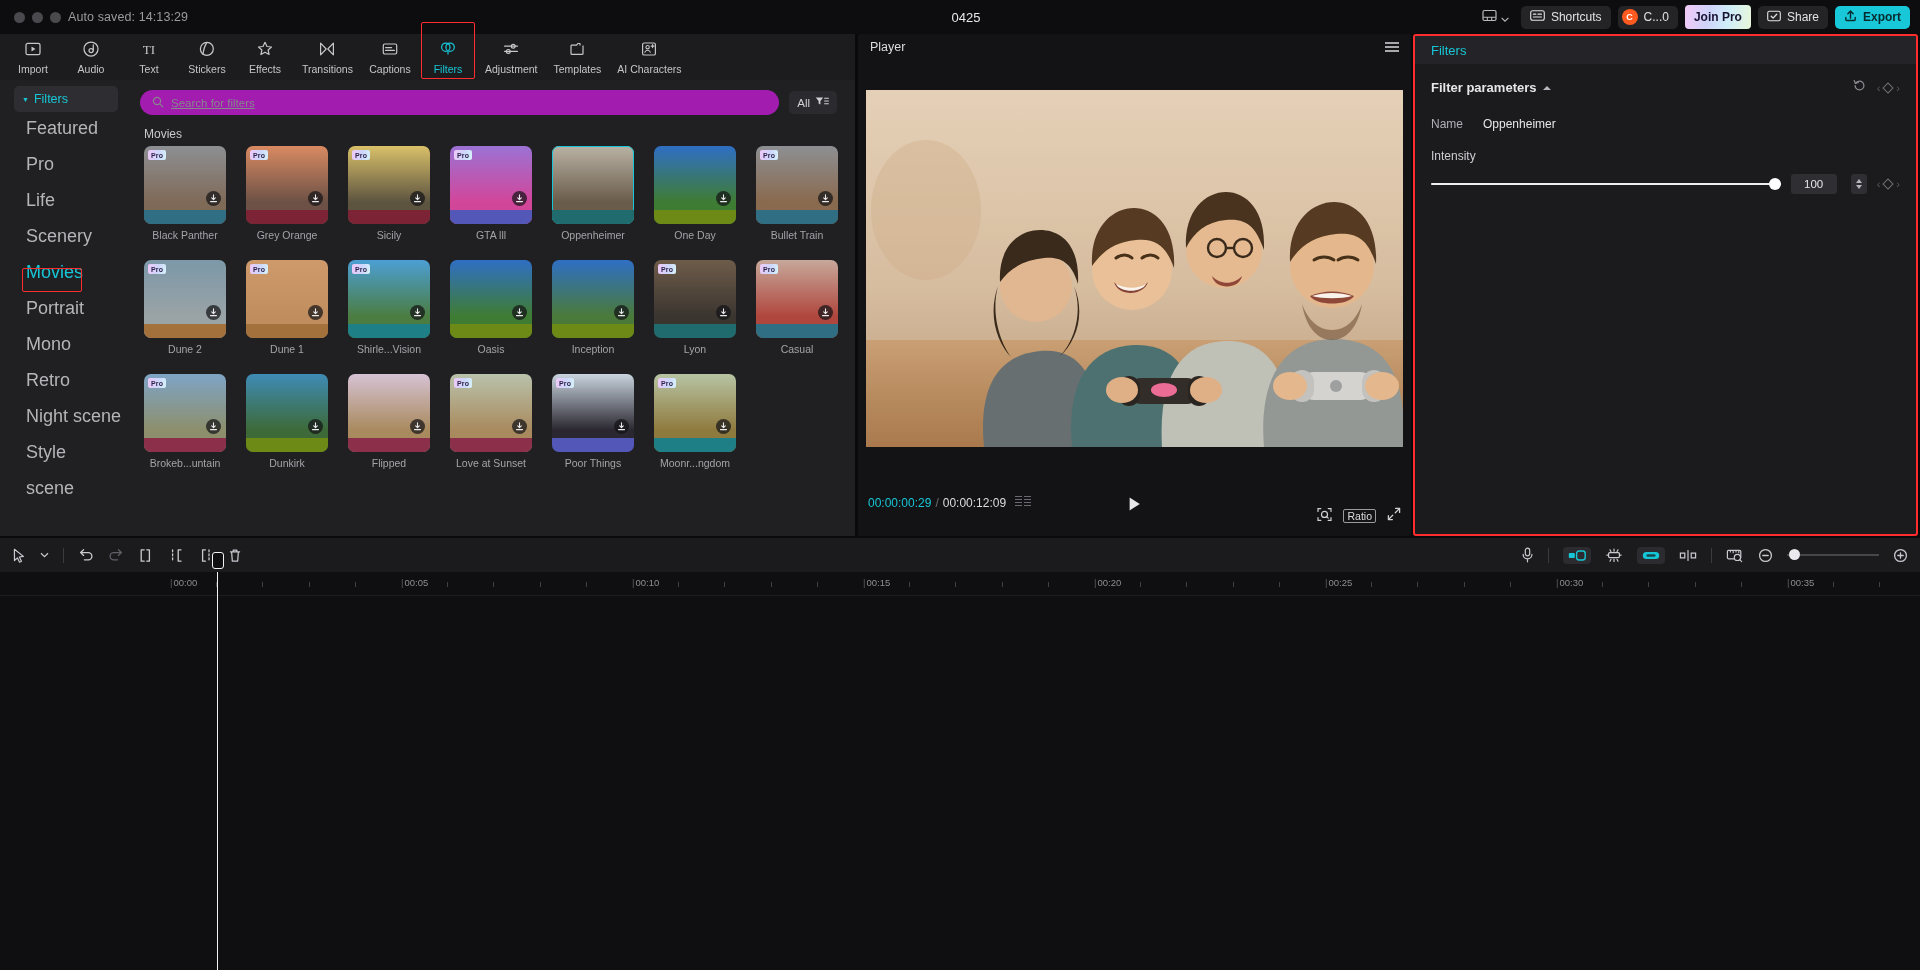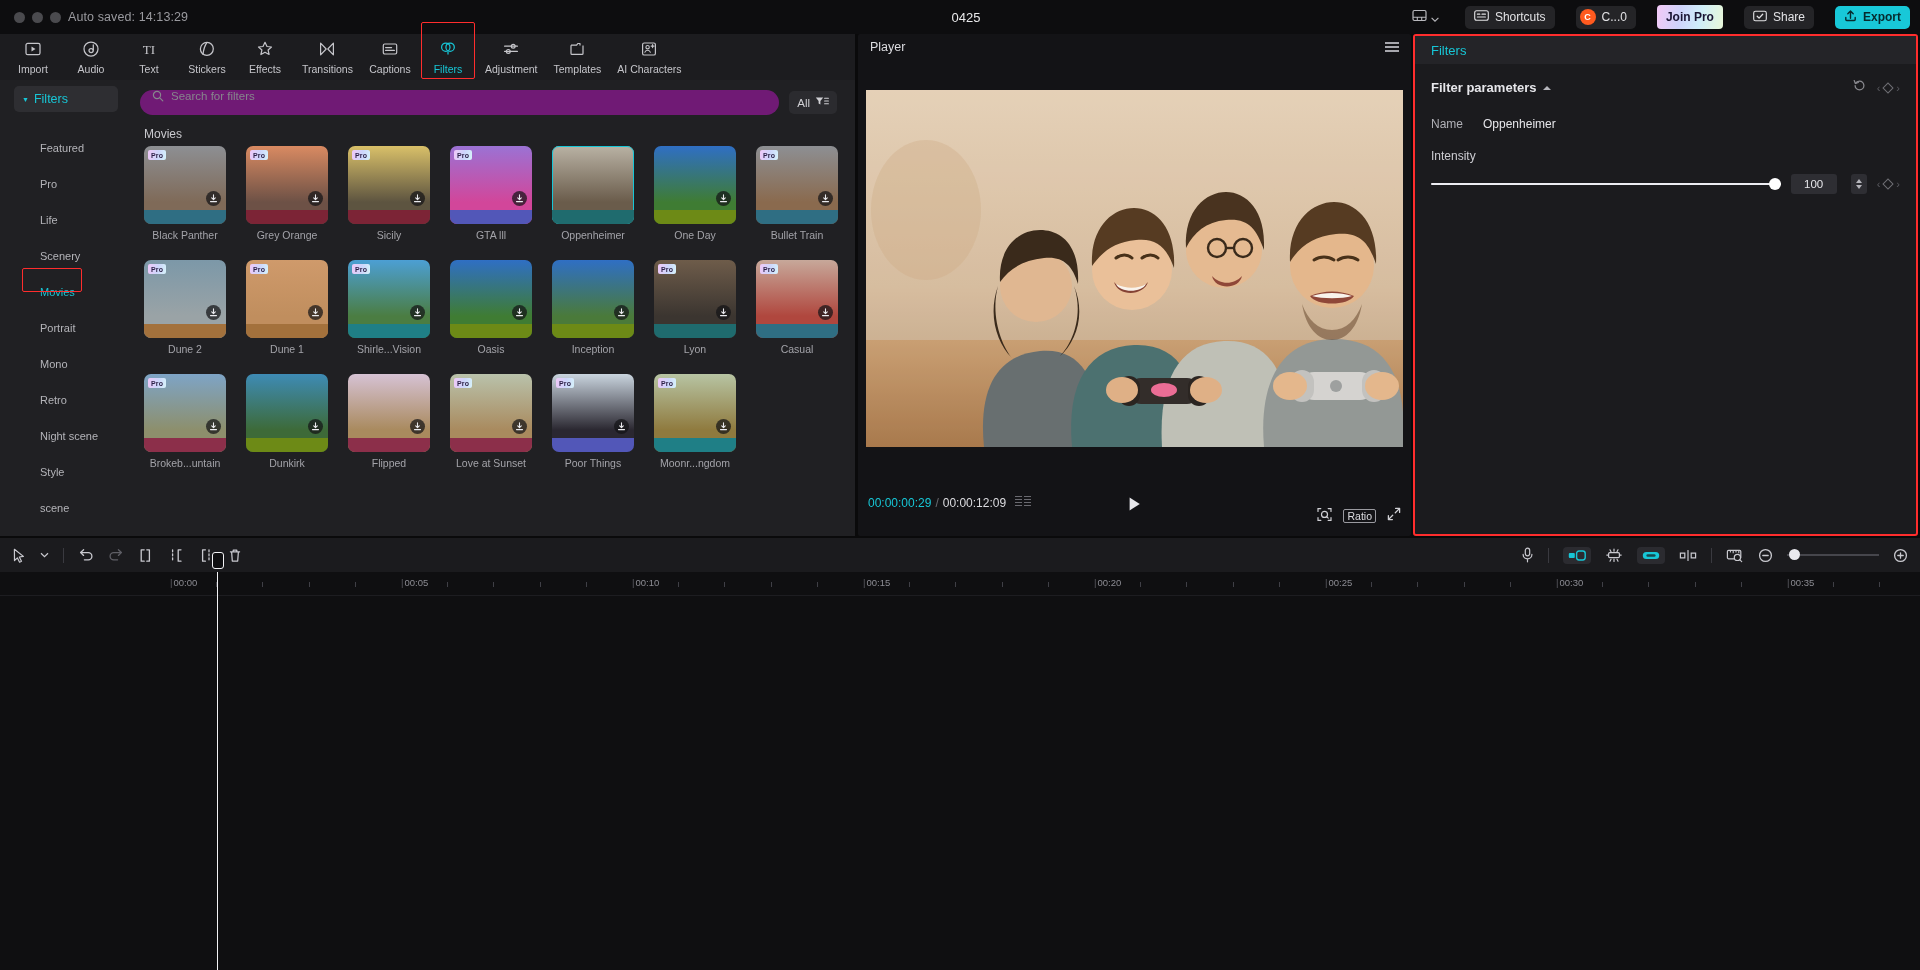--- a/index.html
+++ b/index.html
@@ -19,21 +19,21 @@
     position: absolute; left:0; top:0; width:1920px; height:34px;
     background:#0d0d0f; display:flex; align-items:center;
   }
   .traffic { display:flex; align-items:center; gap:7px; margin-left:14px; }
   .dot { width:11px;height:11px;border-radius:50%; background:#4a4a4e; }
   .autosave { margin-left:7px; font-size:12.5px; color:#9a9a9f; letter-spacing:.1px; }
   .proj-title {
     position:absolute; left:12px; right:0; text-align:center;
     font-size:13px; color:#e8e8ea; font-weight:400; pointer-events:none;
   }
-  .tb-right { position:absolute; right:10px; top:0; height:34px; display:flex; align-items:center; gap:21px; }
+  .tb-right { position:absolute; right:10px; top:0; height:34px; display:flex; align-items:center; gap:7px; }
   .tb-btn {
     display:flex; align-items:center; gap:6px; height:23px; padding:0 9px;
     border-radius:5px; background:#242427; font-size:12px; color:#e2e2e5; cursor:default;
   }
   .tb-plain { display:flex; align-items:center; gap:4px; color:#b8b8bd; padding:0 5px; }
   .tb-avatar-btn { background:#242427; padding-left:4px; }
   .avatar-c {
     width:16px;height:16px;border-radius:50%; background:#ff5a1f;
     display:flex;align-items:center;justify-content:center; font-size:9px; color:#fff; font-weight:700;
   }
@@ -68,34 +68,34 @@
     position:absolute; left:0; top:80px; width:855px; height:456px;
     background:#202023; display:flex;
   }
   .cats { width:128px; height:100%; background:#202023; padding-top:6px; overflow:hidden; }
   .cat-root {
     margin:0 10px 6px 14px; height:26px; border-radius:5px; background:#2e2e32;
     display:flex; align-items:center; padding-left:8px; color:#17c6d6; font-size:12.5px; gap:5px;
   }
   .caret { font-size:7px; color:#17c6d6; }
   .cat {
-    height:36px; display:flex; align-items:flex-end; padding-left:40px;
-    font-size:11px; color:#b4b4b9; position:relative; cursor:default;
+    height:36px; display:flex; align-items:flex-start; padding-left:26px;
+    font-size:18px; color:#b4b4b9; position:relative; cursor:default;
   }
   .cat.sel { color:#17c6d6; }
   .cat.boxed::after{
     content:''; position:absolute; left:22px; right:46px; top:6px; bottom:6px;
     border:1.6px solid #ff2d2d; border-radius:2px;
   }
 
   .gallery { flex:1; background:#202023; position:relative; overflow:hidden; }
   .searchrow { display:flex; align-items:center; gap:10px; padding:10px 18px 6px 12px; }
   .search {
-    flex:1; height:25px; background:#701a75; border-radius:13px;
-    display:flex; align-items:flex-start; gap:7px; padding:0 12px; color:#86868c; font-size:11.5px;
+    flex:1; height:25px; background:#a21caf; border-radius:13px;
+    display:flex; align-items:center; gap:7px; padding:0 12px; color:#86868c; font-size:11.5px;text-decoration:underline;
   }
   .search input{
     background:transparent;border:0;outline:0;color:#d6d6da;font-size:11.5px;
     font-family:"Liberation Sans",sans-serif; width:100%;
   }
   .search input::placeholder{color:#86868c;}
   .allbtn {
     height:23px; padding:0 8px; border-radius:5px; background:#2b2b2f;
     display:flex; align-items:center; gap:5px; font-size:11.5px; color:#d0d0d4;text-align:right;
   }

